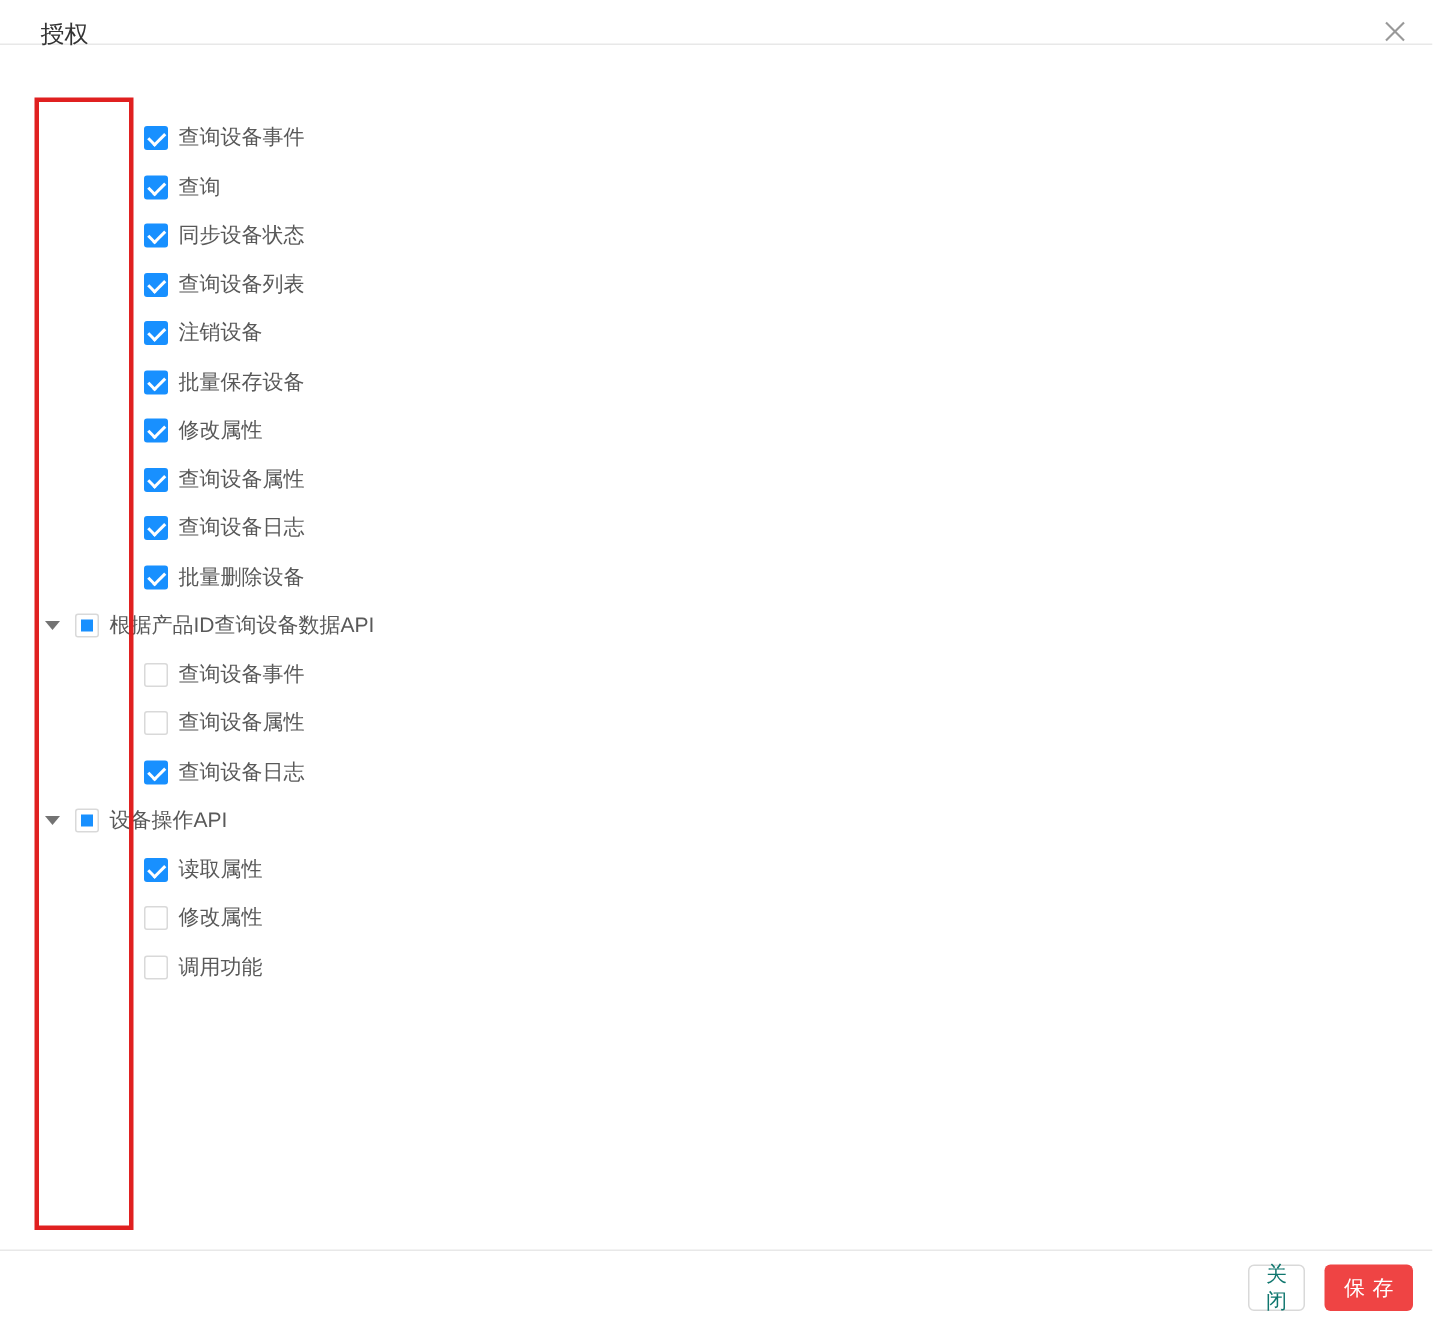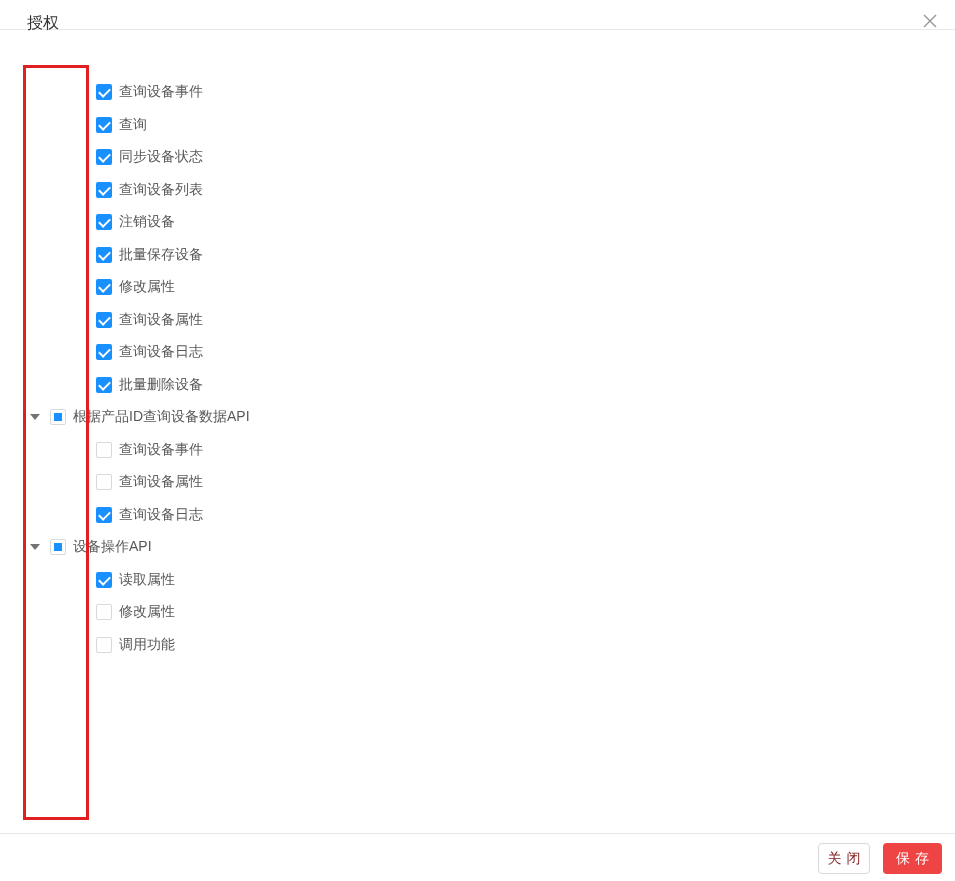--- a/index.html
+++ b/index.html
@@ -16,21 +16,21 @@
 .cb { width:16px; height:16px; border-radius:2px; position:relative; flex:none; }
 .cb.checked { background:#1890ff; }
 .cb.checked::after { content:""; position:absolute; left:5px; top:2px; width:5px; height:9px; border-right:2px solid #fff; border-bottom:2px solid #fff; transform:rotate(45deg); }
 .cb.unchecked { background:#fff; border:1px solid #d9d9d9; }
 .cb.indeterminate { background:#fff; border:1px solid #d9d9d9; }
 .cb.indeterminate::after { content:""; position:absolute; left:3px; top:3px; width:8px; height:8px; background:#1890ff; }
 .lbl { margin-left:7px; font-size:14px; color:#595959; }
 .red-rect { position:absolute; left:23px; top:65px; width:66px; height:755px; border:3px solid #e02020; pointer-events:none; }
 .footer { position:absolute; left:0; right:0; top:833px; bottom:0; border-top:1px solid #e8e8e8; background:#fff; }
 .btn { position:absolute; height:31px; border-radius:4px; font-size:14px; display:flex; align-items:center; justify-content:center; letter-spacing:5px; padding-left:5px; cursor:pointer; font-family:"Liberation Sans",sans-serif; }
-.btn-close { right:85px; bottom:7px; width:52px; background:#fff; border:1px solid #d9d9d9; color:#7f1d1d; }
+.btn-close { right:85px; bottom:7px; width:38px; background:#fff; border:1px solid #d9d9d9; color:#0f766e; }
 .btn-save { right:13px; bottom:7px; width:59px; background:#ef4444; border:none; color:#fff; }
 </style>
 </head>
 <body>
 
 <div class="header">
   <span class="title">授权</span>
   <span class="close-btn">
     <svg width="16" height="16" viewBox="0 0 16 16">
       <line x1="2" y1="2" x2="14" y2="14" stroke="#999" stroke-width="1.4"></line>

